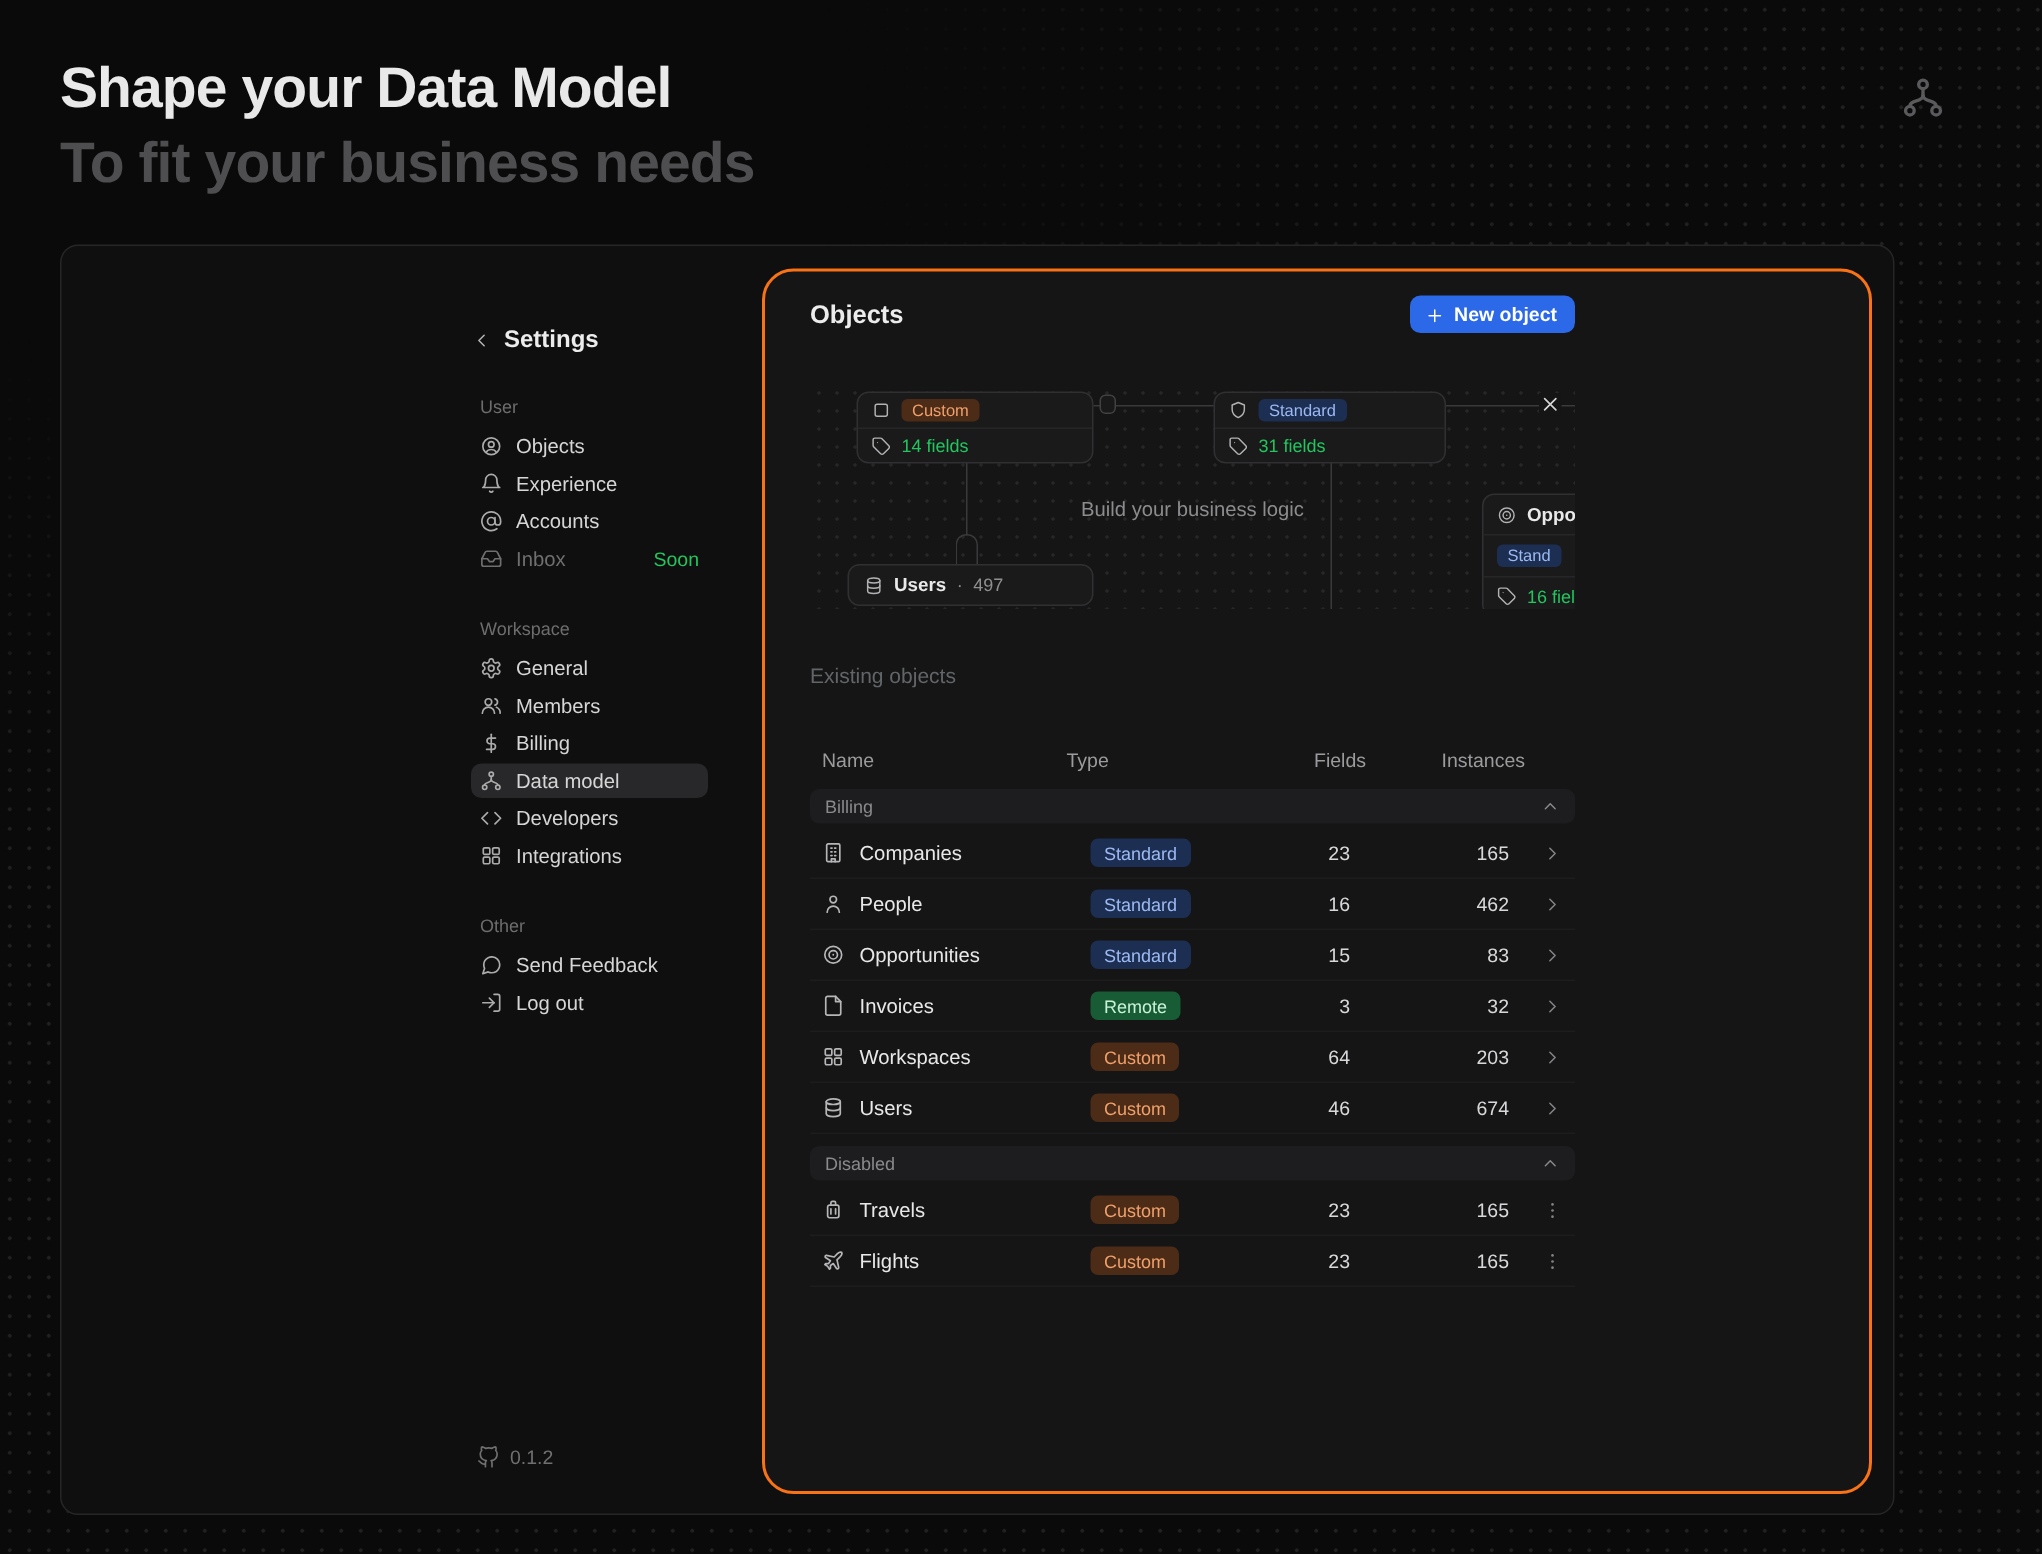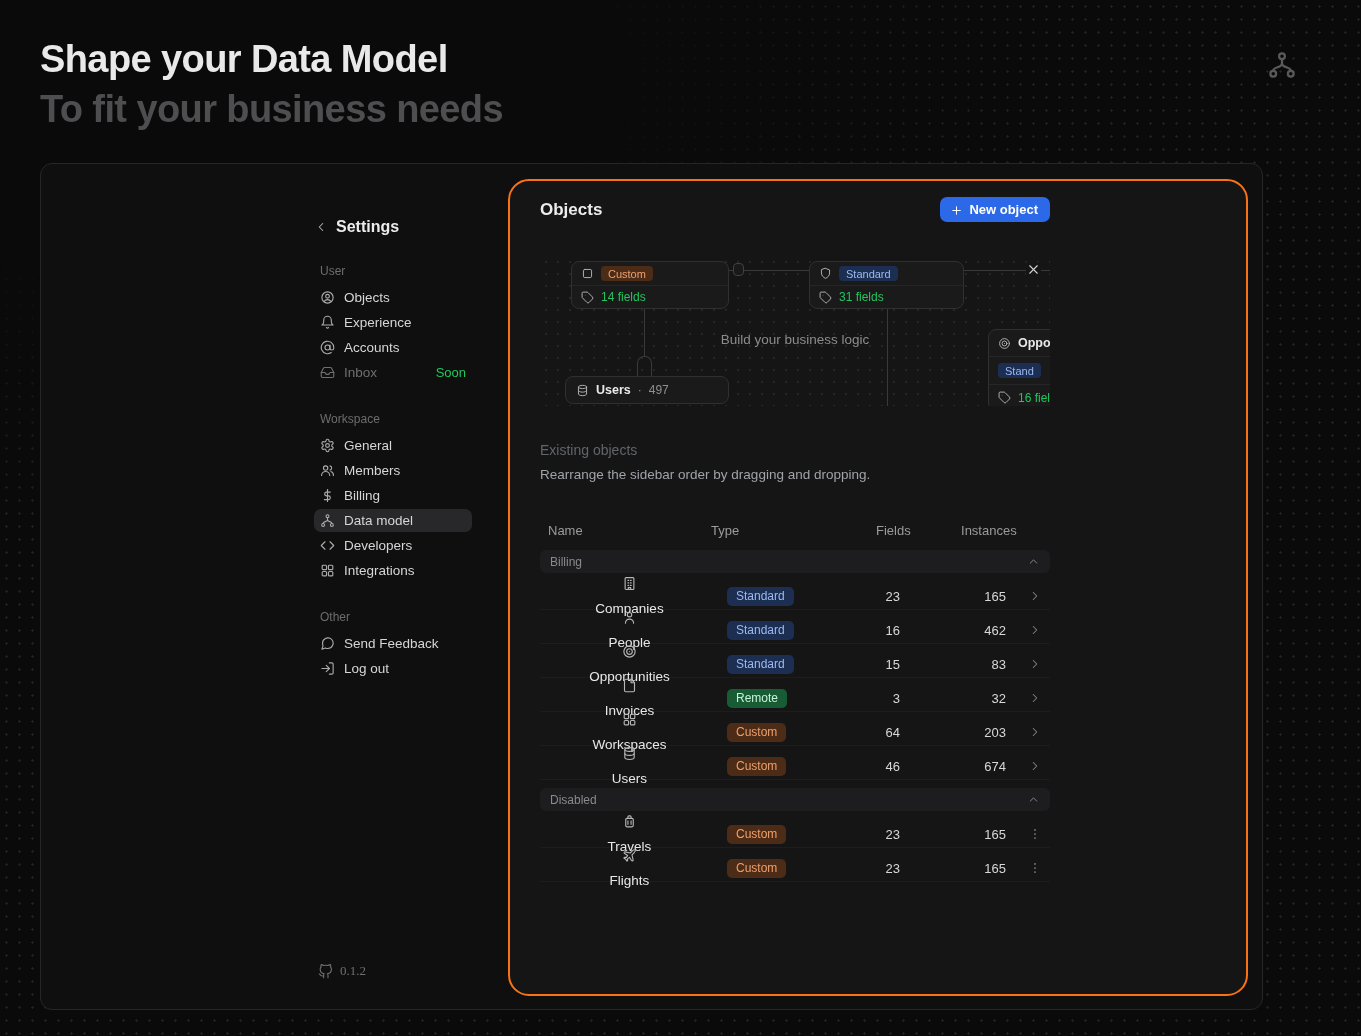--- a/index.html
+++ b/index.html
@@ -36,21 +36,21 @@
   .sidebar-inner { width:158px; display:flex; flex-direction:column; height:100%; }
   .settings-back { display:flex; align-items:center; gap:8px; cursor:pointer; }
   .settings-back .icon { width:14px; height:14px; color:#b4b4b4; }
   .settings-title { font-size:16px; font-weight:700; color:#ececec; }
   .nav-label { font-size:12px; color:#6d6d6f; margin:28px 0 8px 6px; }
   .nav-item { display:flex; align-items:center; gap:9px; padding:4px 6px; border-radius:7px; font-size:13.5px; color:#d6d6d6; cursor:pointer; margin-bottom:2px; }
   .nav-item .icon { width:15px; height:15px; color:#ababab; flex:none; }
   .nav-item.active { background:#28282b; }
   .nav-item.disabled, .nav-item.disabled .icon { color:#6f6f71; }
   .nav-badge { margin-left:auto; font-size:13px; color:#22c55e; }
-  .version { margin-top:auto; align-self:flex-start; display:flex; align-items:center; gap:7px; margin-left:4px; color:#6f6f71; font-size:13px;font-family:Liberation Serif, serif; }
+  .version { margin-top:auto; align-self:flex-start; display:flex; align-items:center; gap:7px; margin-left:4px; color:#6f6f71; font-size:13px; }
   .version .icon { width:15px; height:15px; }
 
   
   .objects-panel {
     flex:1; margin:15px 14px 13px 0;
     background:#151516; border:2px solid #f97316; border-radius:21px;
     padding:16px 0 28px 30px; position:relative; overflow:hidden;
   }
   .content-col { width:510px; }
   .panel-header { display:flex; align-items:center; justify-content:space-between; }
@@ -89,21 +89,21 @@
   
   .obj-table { margin-top:36px; }
   .trow { display:grid; grid-template-columns:163px 165px 1fr 106px 36px; align-items:center; padding-left:8px; }
   .table-head { height:24px; margin-bottom:4px; }
   .table-head .cell { font-size:13px; color:#9b9b9d; }
   .num { text-align:right; padding-right:8px; }
   .group-header { height:23px; background:#1d1d1f; border-radius:6px; display:flex; align-items:center; justify-content:space-between; padding:0 10px; margin:8px 0 3px; cursor:pointer; }
   .group-label { font-size:12px; color:#8a8a8c; }
   .group-header .icon { width:13px; height:13px; color:#8a8a8c; }
   .table-row { height:34px; border-bottom:1px solid #1d1d1e; cursor:pointer; }
-  .name-cell { display:flex; align-items:center; gap:10px; font-size:13.5px; color:#e8e8e8;flex-direction:column; }
+  .name-cell { display:flex; align-items:center; gap:10px; font-size:13.5px; color:#e8e8e8; }
   .name-cell .icon { width:15px; height:15px; color:#b6b6b8; flex:none; }
   .type-cell .badge { margin-left:16px; }
   .badge { display:inline-block; font-size:12px; padding:2.5px 9px; border-radius:5px; font-weight:500; }
   .num-cell { font-size:13px; color:#d8d8da; }
   .action-cell { display:flex; justify-content:flex-end; padding-right:8px; cursor:pointer; }
   .action-cell .icon { width:14px; height:14px; color:#848486; }
 
   .icon svg { width:100%; height:100%; display:block; }
   .icon { display:inline-block; }
 </style>
@@ -385,21 +385,20 @@
 
         <span class="canvas-x icon">
             <svg viewBox="0 0 24 24" fill="none" stroke="currentColor" stroke-width="1.8" stroke-linecap="round" stroke-linejoin="round">
               <line x1="18" y1="6" x2="6" y2="18"></line>
               <line x1="6" y1="6" x2="18" y2="18"></line>
             </svg>
           </span>
       </div>
 
       <div class="existing-title">Existing objects</div>
-      <div class="existing-subtitle">Rearrange the sidebar order by dragging and dropping.</div>
 
       <div class="obj-table">
         <div class="trow table-head">
           <div class="cell">Name</div>
           <div class="cell">Type</div>
           <div class="cell num">Fields</div>
           <div class="cell num">Instances</div>
           <div class="cell"></div>
         </div>
         <div id="table-body">

